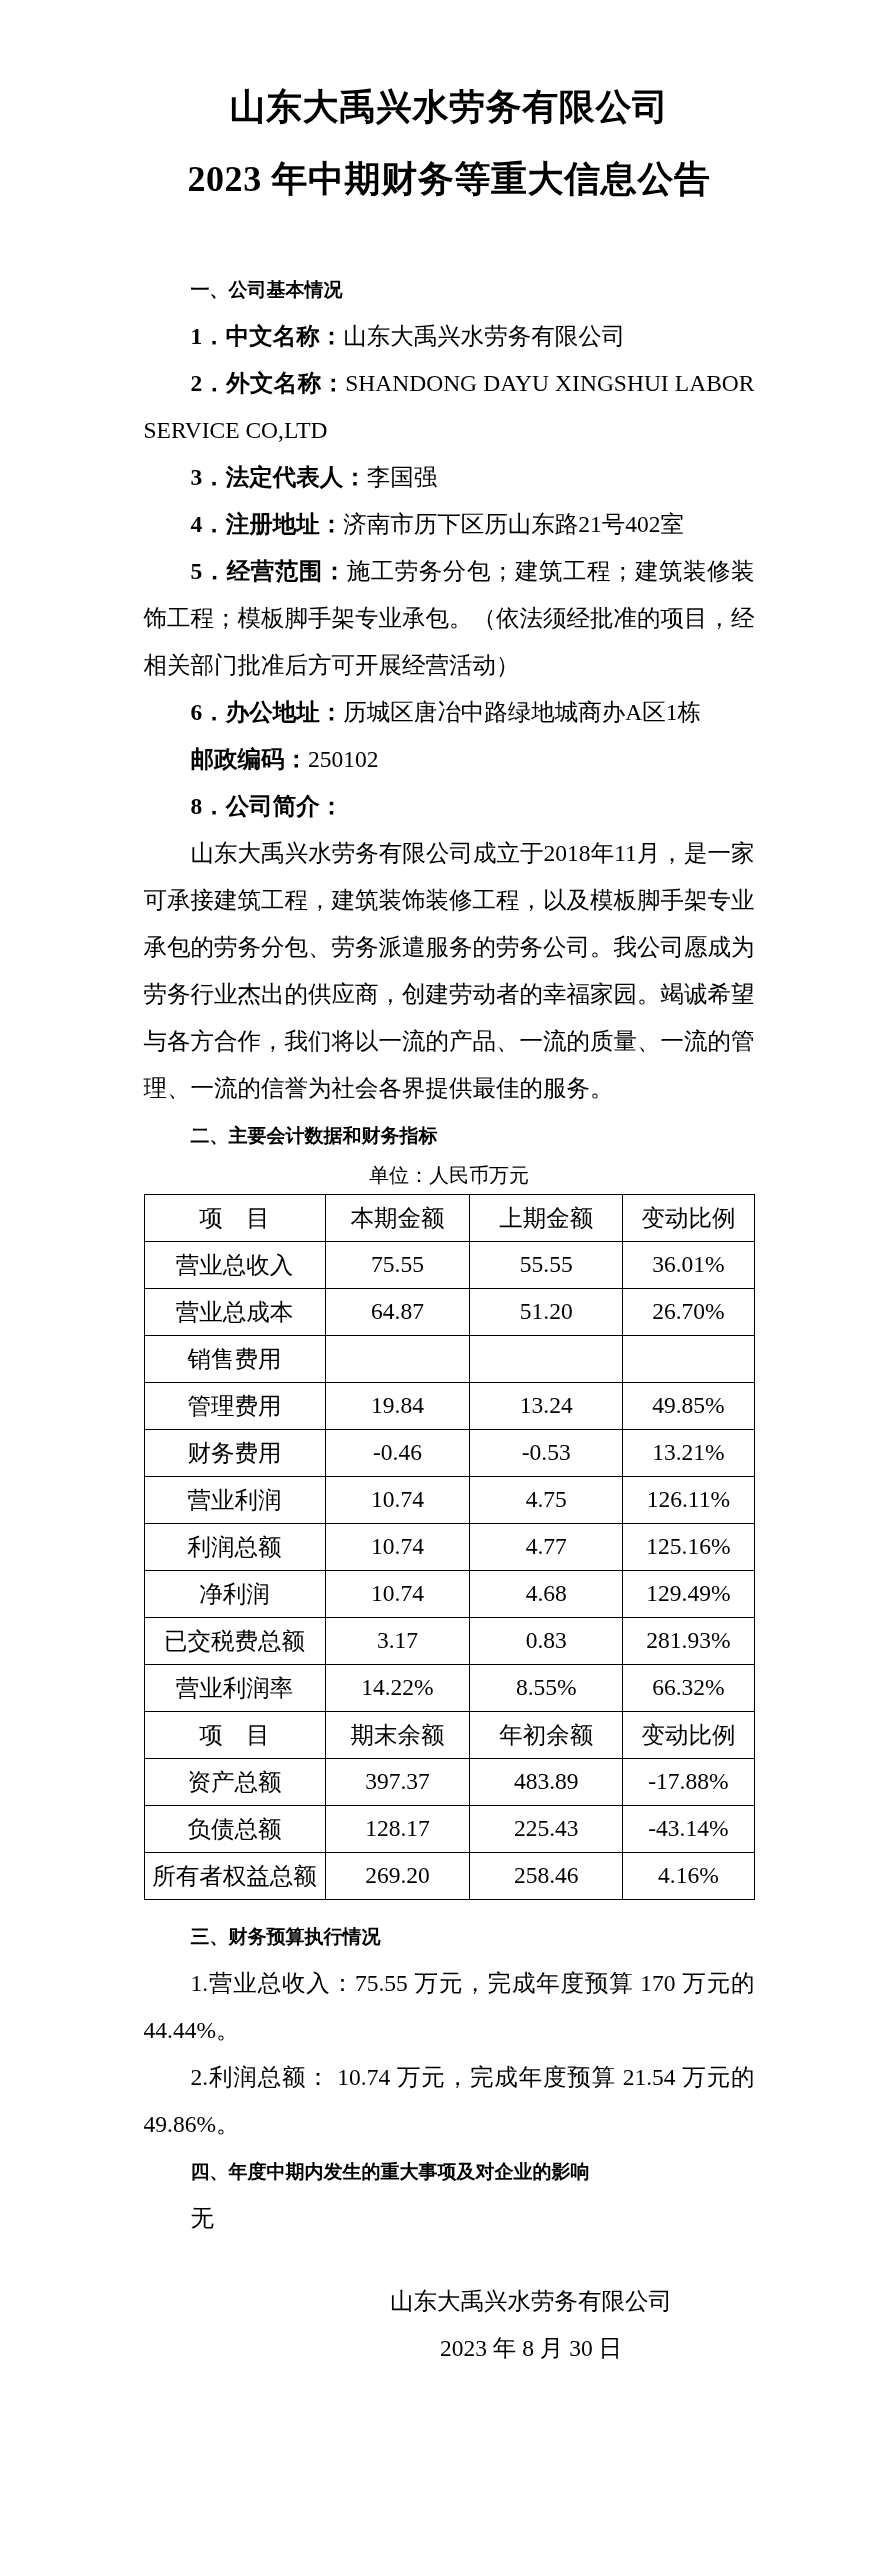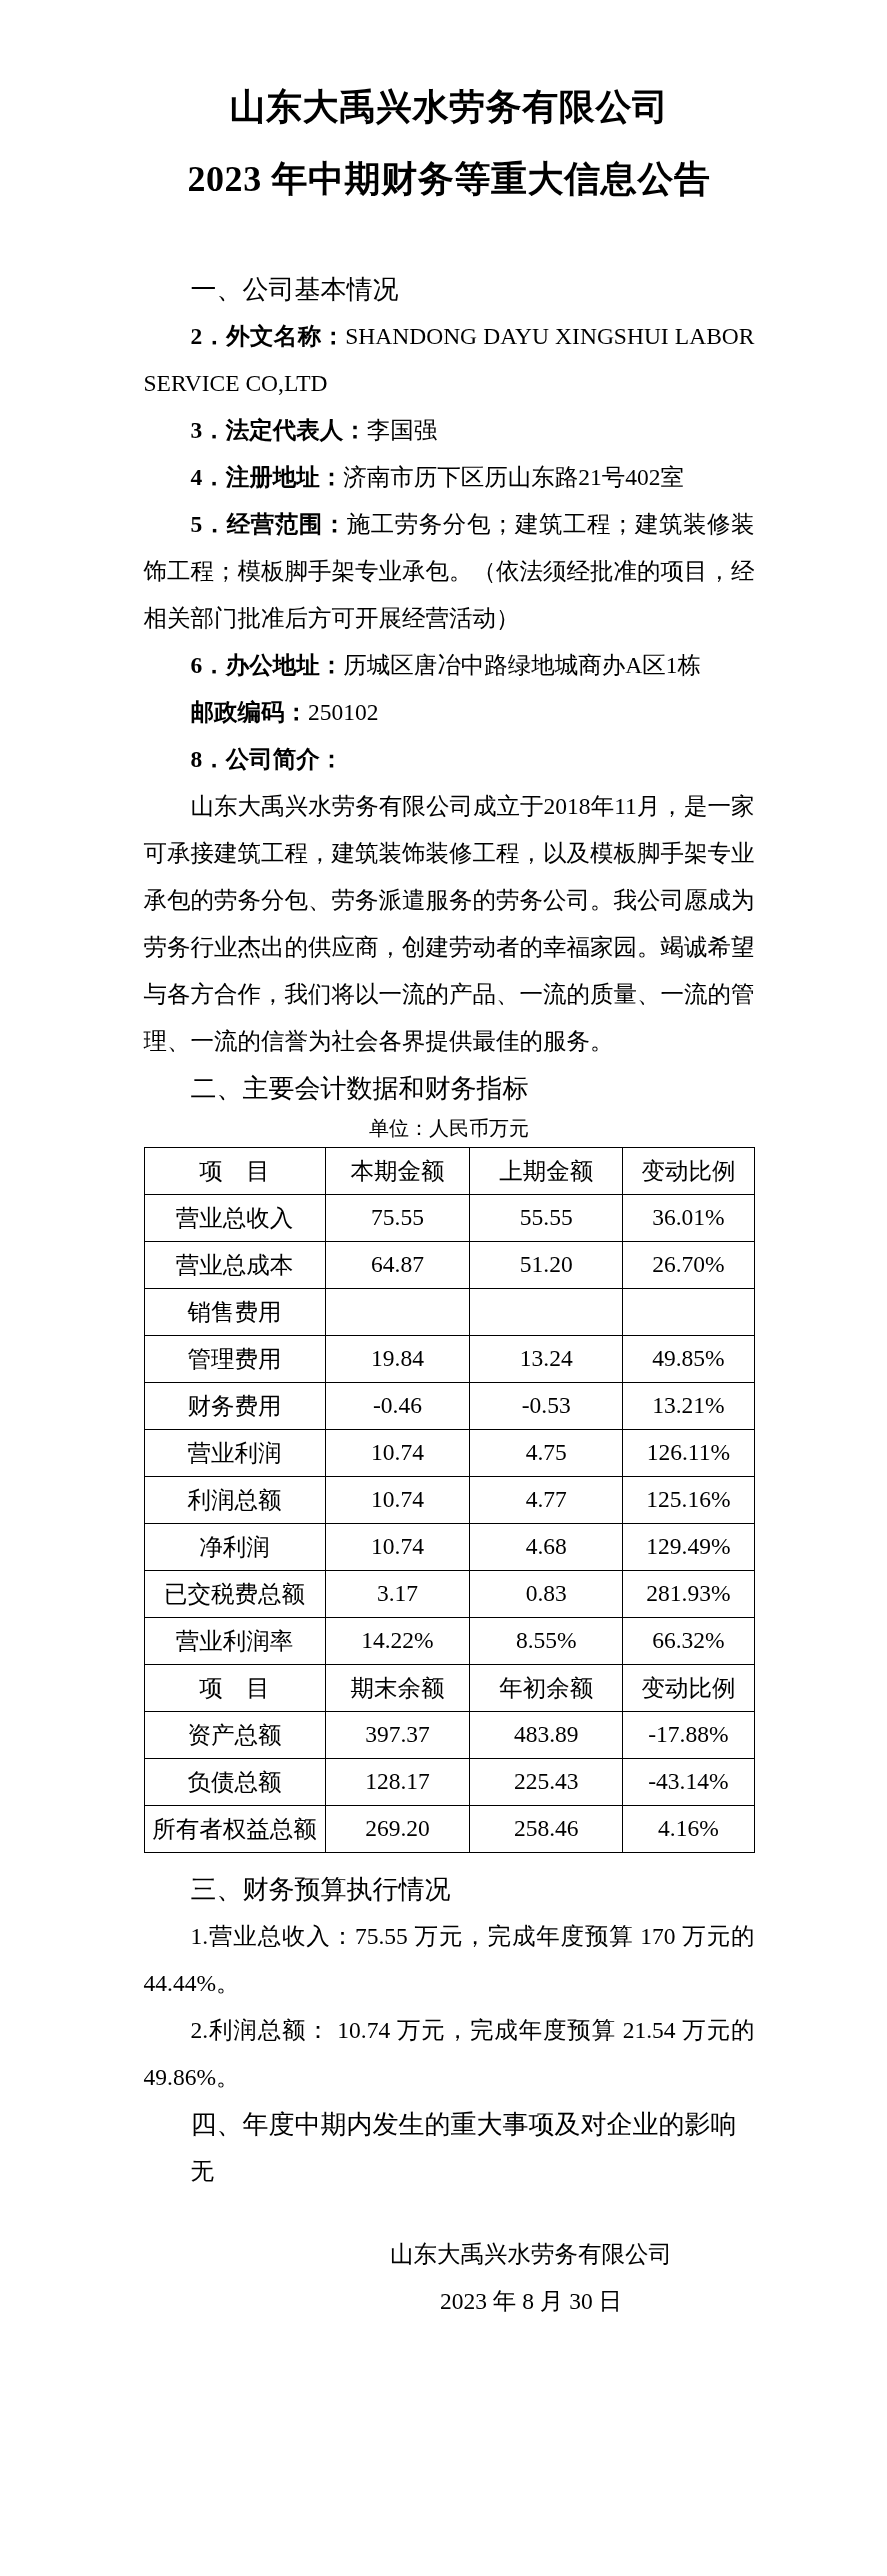--- a/index.html
+++ b/index.html
@@ -21,23 +21,23 @@
     text-align: center;
     font-size: 36px;
     line-height: 40px;
     font-weight: bold;
     letter-spacing: 0.6px;
   }
   .doc-title + .doc-title { margin-top: 32px; }
 
   .sec-heading {
     margin: 0;
-    font-size: 26px;
+    font-size: 19px;
     line-height: 47px;
-    font-weight: normal;
+    font-weight: bold;
     text-indent: 47px;
   }
   .body-par {
     margin: 0;
     font-size: 23.5px;
     line-height: 47px;
     text-align: justify;
     text-indent: 47px;
   }
   .label { font-weight: bold; }
@@ -83,20 +83,21 @@
 <div class="page">
 
   <div class="title-block">
     <h1 class="doc-title">山东大禹兴水劳务有限公司</h1>
     <h1 class="doc-title">2023 年中期财务等重大信息公告</h1>
   </div>
 
   <h2 class="sec-heading">一、公司基本情况</h2>
 
   <div>
+      <p class="body-par"><span class="label">1．中文名称：</span><span>山东大禹兴水劳务有限公司</span></p>
       <p class="body-par"><span class="label">2．外文名称：</span><span>SHANDONG DAYU XINGSHUI LABOR  SERVICE CO,LTD</span></p>
       <p class="body-par"><span class="label">3．法定代表人：</span><span>李国强</span></p>
       <p class="body-par"><span class="label">4．注册地址：</span><span>济南市历下区历山东路21号402室</span></p>
       <p class="body-par"><span class="label">5．经营范围：</span><span>施工劳务分包；建筑工程；建筑装修装饰工程；模板脚手架专业承包。（依法须经批准的项目，经相关部门批准后方可开展经营活动）</span></p>
       <p class="body-par"><span class="label">6．办公地址：</span><span>历城区唐冶中路绿地城商办A区1栋</span></p>
       <p class="body-par"><span class="label">邮政编码：</span><span>250102</span></p>
       <p class="body-par"><span class="label">8．公司简介：</span><span></span></p>
     </div>
 
   <p class="body-par">山东大禹兴水劳务有限公司成立于2018年11月，是一家可承接建筑工程，建筑装饰装修工程，以及模板脚手架专业承包的劳务分包、劳务派遣服务的劳务公司。我公司愿成为劳务行业杰出的供应商，创建劳动者的幸福家园。竭诚希望与各方合作，我们将以一流的产品、一流的质量、一流的管理、一流的信誉为社会各界提供最佳的服务。</p>

